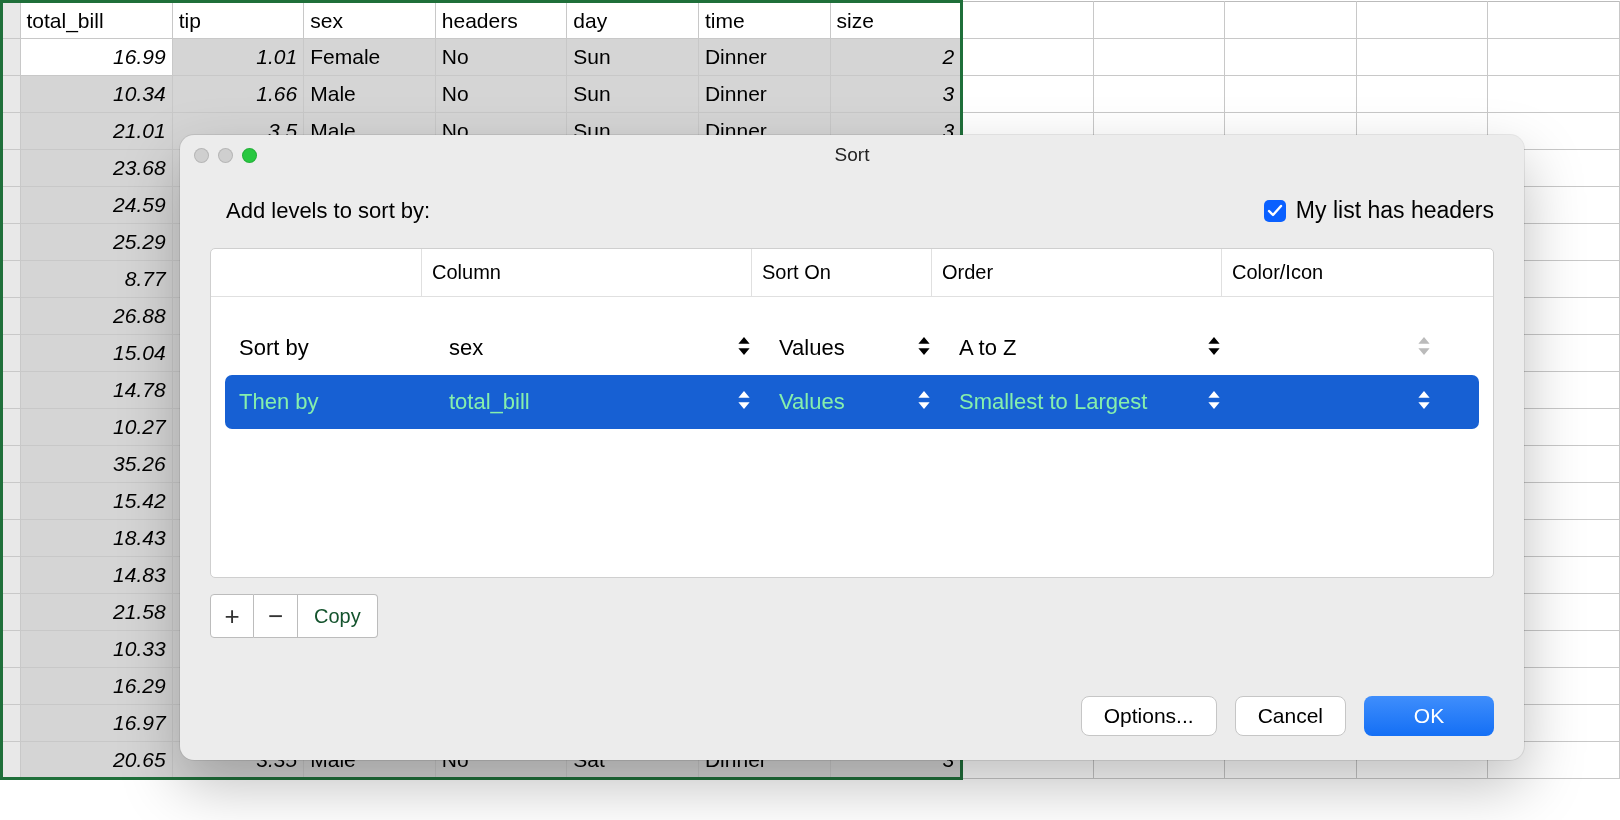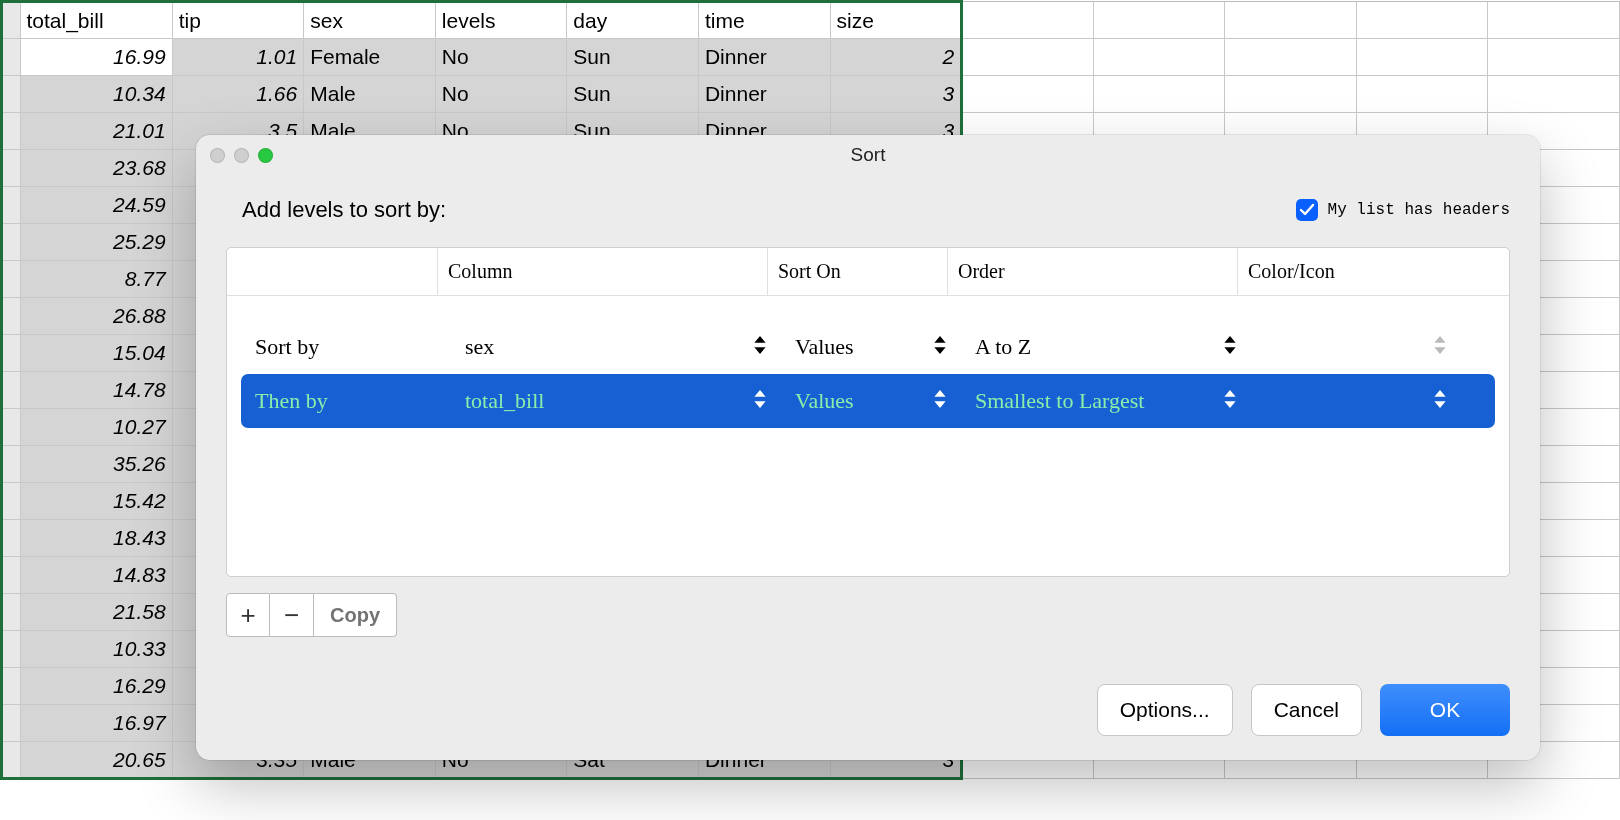--- a/index.html
+++ b/index.html
@@ -48,21 +48,21 @@
   .sel-left   { border-left: 3px solid #1f6f3a !important; }
   .sel-right  { border-right: 3px solid #1f6f3a !important; }
   .first-white { background:#fff !important; }
   
   .blank { background:#fff !important; }
 
   
   .dlg {
     position: absolute;
     top: 135px;
-    left: 196px;
+    left: 180px;
     width: 1344px;
     height: 625px;
     background: #ececec;
     border-radius: 14px;
     box-shadow: 0 25px 60px rgba(0,0,0,.25), 0 0 0 1px rgba(0,0,0,.08);
     display: flex;
     flex-direction: column;
   }
   .dlg-titlebar {
     height: 40px;
@@ -76,40 +76,39 @@
   .tl.gray1 { background:#cfcfcf; }
   .tl.gray2 { background:#cfcfcf; }
   .tl.green { background:#28c840; }
   .dlg-title {
     position:absolute; left:0; right:0; text-align:center;
     font-size:19px; color:#222;
   }
   .dlg-body { padding: 22px 30px 10px 30px; flex:0 0 auto;margin-left:16px; }
   .dlg-body-row1 { display:flex; justify-content:space-between; align-items:center; margin-bottom:14px;}
   .inst { font-size:22px; color:#000; }
-  .chk-wrap { display:flex; align-items:center; gap:10px; font-size:16px;font-family:Liberation Mono, monospace;}
+  .chk-wrap { display:flex; align-items:center; gap:10px; font-size:23px;}
   .chkbox {
     width:22px; height:22px; border-radius:5px;
     background:#0a60ff; display:flex; align-items:center; justify-content:center;
   }
   .chkbox svg { width:16px; height:16px; }
 
   .levels {
     margin: 0 30px;
     background:#fff;
     border:1px solid #cfcfcf;
     border-radius:5px;
     height: 330px;
     overflow:hidden;
   }
   .lev-head, .lev-row {
     display:grid;
     grid-template-columns: 210px 330px 180px 290px 210px;
     align-items:center;
-    font-family:Liberation Serif, serif;
   }
   .lev-head {
     height:48px;
     border-bottom:1px solid #e0e0e0;
     color:#000;
     font-size:20px;
   }
   .lev-head > div { padding: 0 10px; border-left:1px solid #e0e0e0; height:100%; display:flex; align-items:center;}
   .lev-head > div:first-child { border-left:none; }
   .lev-gap { height:24px; }
@@ -134,31 +133,31 @@
   .sqbtn {
     width:44px; height:44px;
     background:#fff; border:1px solid #bcbcbc;
     display:flex; align-items:center; justify-content:center;
     font-size:26px; font-weight:300; color:#333;
   }
   .sqbtn:first-child { border-radius:4px 0 0 4px; }
   .sqbtn:nth-child(2){ border-left:none; }
   .copybtn {
     height:44px; padding: 0 16px; border:1px solid #bcbcbc; background:#fff;
-    border-left:none; border-radius:0 4px 4px 0; font-size:20px; color:#737373;
-    display:flex; align-items:center;font-weight:bold;
+    border-left:none; border-radius:0 4px 4px 0; font-size:20px; color:#14532d;
+    display:flex; align-items:center;
   }
 
   .dlg-footer {
     margin-top:auto;
     padding: 0 30px 24px 30px;
     display:flex; justify-content:flex-end; gap:18px;
   }
   .btn {
-    height:52px; padding:0 22px; border-radius:8px;
+    height:40px; padding:0 22px; border-radius:8px;
     font-size:21px; display:flex; align-items:center; justify-content:center;
     border:1px solid #c6c6c6; background:#fff; color:#000;
   }
   .btn.primary {
     background: linear-gradient(#3f8efc, #146ff5);
     color:#fff; border:none; min-width:130px;
   }
 </style>
 </head>
 <body>
@@ -178,21 +177,21 @@
       <col style="width:128px">
     <col style="width:128px">
       <col style="width:128px">
   </colgroup>
   <thead>
     <tr>
       <th class="rownum sel-left sel-top"></th>
       <th class="sel-top">total_bill</th>
       <th class="sel-top">tip</th>
       <th class="sel-top">sex</th>
-      <th class="sel-top">levels</th>
+      <th class="sel-top">headers</th>
       <th class="sel-top">day</th>
       <th class="sel-top">time</th>
       <th class="sel-top sel-right">size</th>
       <th class="blank"></th>
         <th class="blank"></th>
         <th class="blank"></th>
         <th class="blank"></th>
         <th class="blank"></th>
     </tr>
   </thead>

